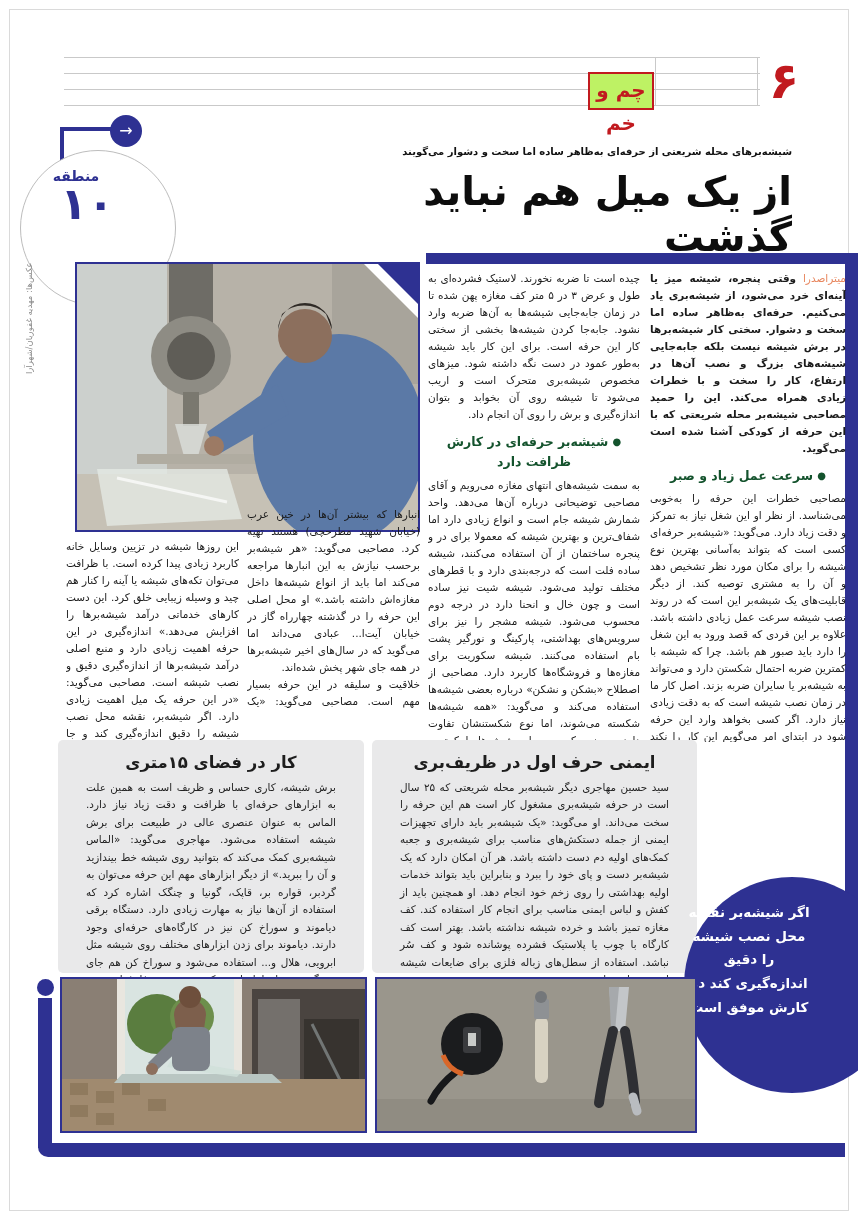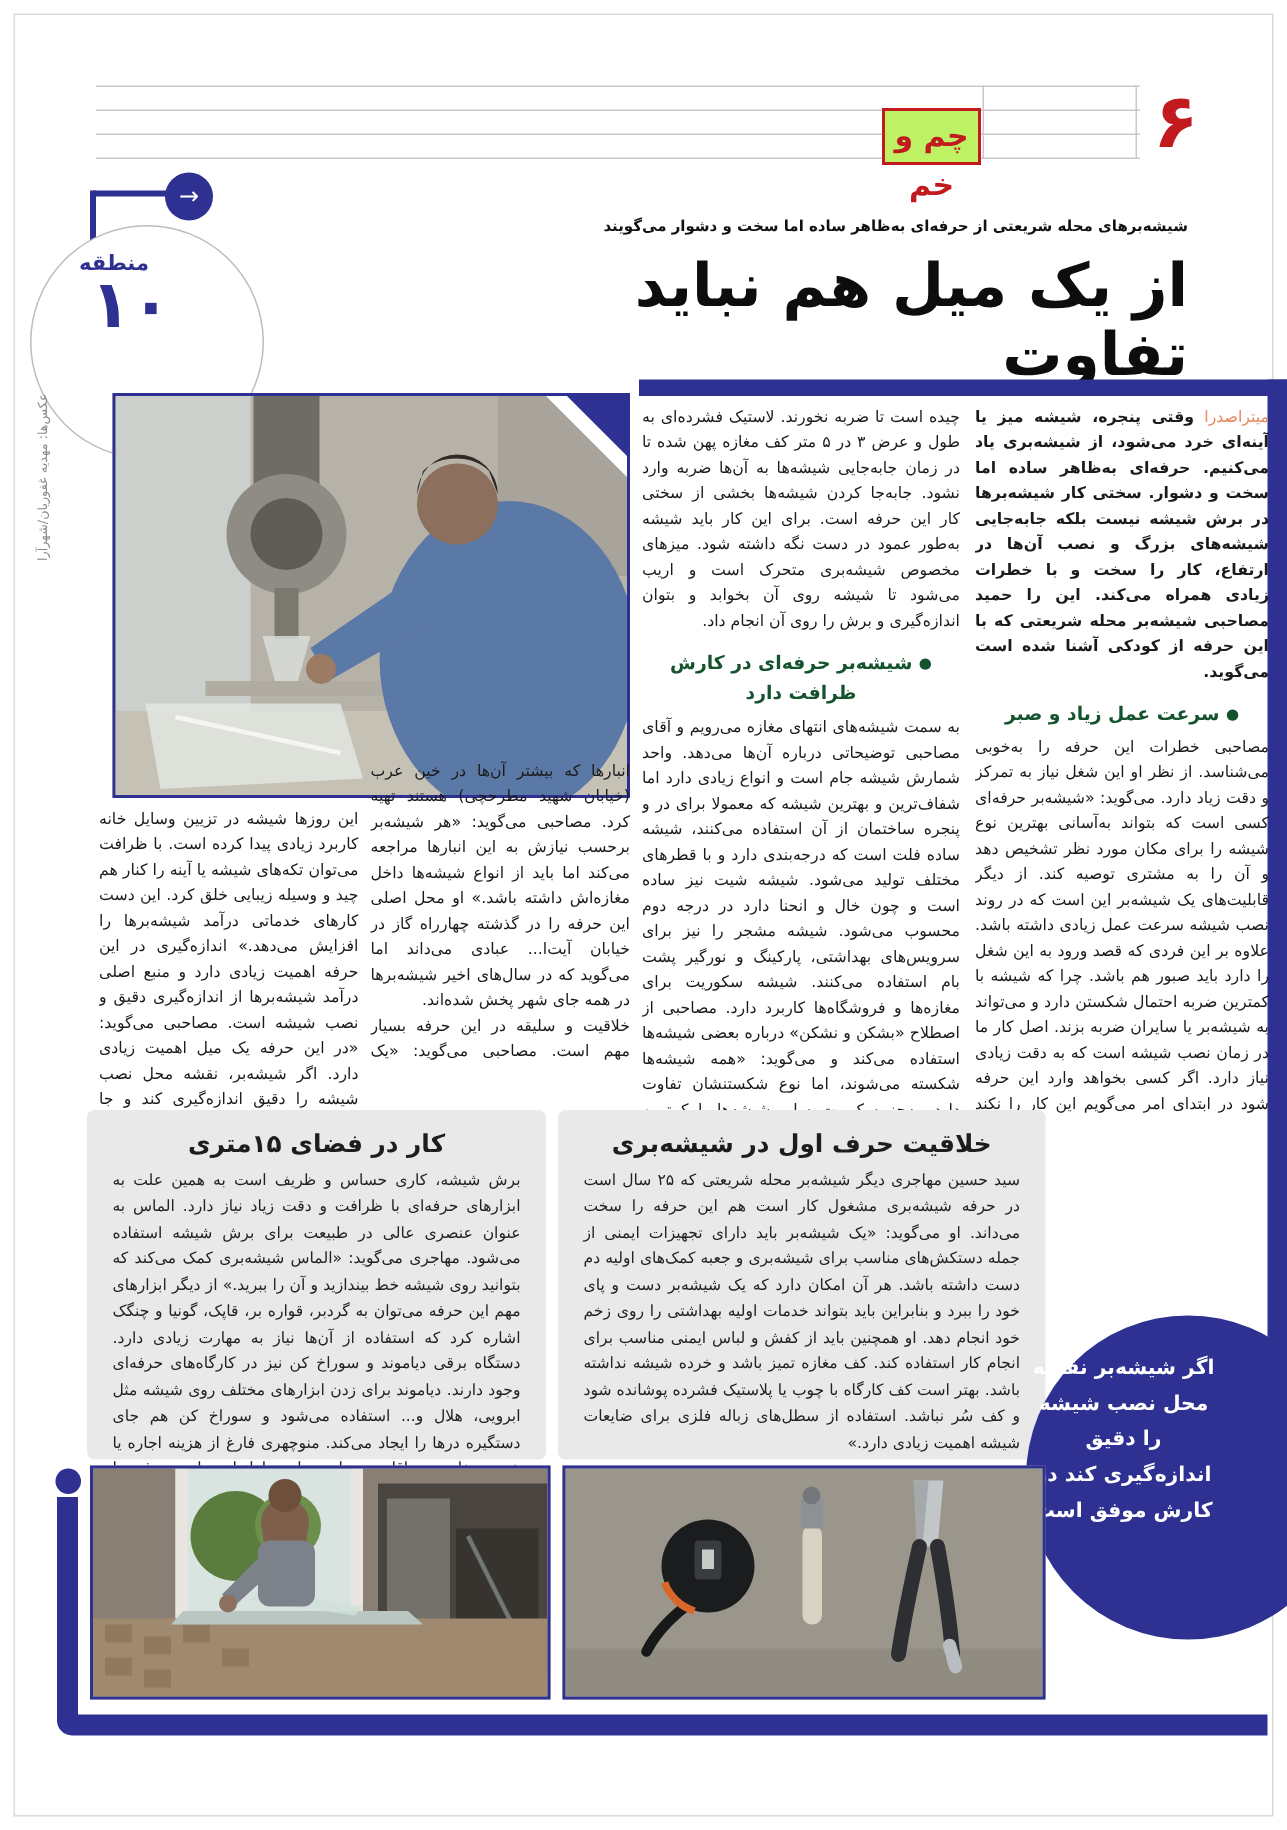--- a/index.html
+++ b/index.html
@@ -52,21 +52,21 @@
   .col-right { left:650px; top:270px; width:196px; height:472px; }
   .col-mid  { left:428px; top:270px; width:212px; height:472px; }
   .col-a { left:247px; top:506px; width:173px; height:206px; }
   .col-b { left:66px;  top:538px; width:173px; height:206px; }
   .byline { color:#e8875f; font-weight:normal; }
   .lead { font-weight:bold; }
   .sec-title { color:#14532d; font-weight:bold; font-size:12.5px; margin:9px 0 4px; text-align:center; }
   .sec-title .bullet { font-size:10px; vertical-align:1px; }
 
   
-  .gray-box { position:absolute; background:#e9e9ea; border-radius:5px; padding:13px 17px; }
+  .gray-box { position:absolute; background:#e9e9ea; border-radius:5px; padding:13px 28px; }
   .box-safety { left:372px; top:740px; width:325px; height:233px; }
   .box-space  { left:58px;  top:740px; width:306px; height:233px; }
   .gray-box h3 { text-align:center; font-size:16.5px; color:#1d1d1d; margin-bottom:7px; }
   .gray-box p { font-size:10.4px; line-height:1.68; text-align:justify; color:#222; }
 
   
   .pull-circle { position:absolute; left:684px; top:877px; width:216px; height:216px; border-radius:50%; background:#2e3192; }
   .pull-text { position:absolute; left:4px; top:24px; width:122px; color:#fff; font-size:13.5px; font-weight:bold; text-align:center; line-height:1.75; }
 </style>
 </head>
@@ -86,21 +86,21 @@
   <div class="page-num">۶</div>
 
   <div class="bracket-h"></div>
   <div class="bracket-v"></div>
   <div class="arrow-circle">→</div>
   <div class="badge-circle"></div>
   <div class="badge-label">منطقه</div>
   <div class="badge-num">۱۰</div>
 
   <div class="kicker">شیشه‌برهای محله شریعتی از حرفه‌ای به‌ظاهر ساده اما سخت و دشوار می‌گویند</div>
-  <div class="main-title">از یک میل هم نباید تفاوت</div>
+  <div class="main-title">از یک میل هم نباید گذشت</div>
 
   <div class="bar bar-top"></div>
   <div class="bar bar-right"></div>
   <div class="frame-dot"></div>
   <div class="bar bar-left"></div>
   <div class="bar bar-bottom"></div>
 
   <div class="photo photo-main">
     <svg viewBox="0 0 341 266" preserveAspectRatio="none">
       <rect width="341" height="266" fill="#b7b2a8"></rect>
@@ -143,21 +143,21 @@
   <div class="col col-a">
     <p>انبارها که بیشتر آن‌ها در خین عرب (خیابان شهید مطرحچی) هستند تهیه کرد. مصاحبی می‌گوید: «هر شیشه‌بر برحسب نیازش به این انبارها مراجعه می‌کند اما باید از انواع شیشه‌ها داخل مغازه‌اش داشته باشد.» او محل اصلی این حرفه را در گذشته چهارراه گاز در خیابان آیت‌ا... عبادی می‌داند اما می‌گوید که در سال‌های اخیر شیشه‌برها در همه جای شهر پخش شده‌اند.</p>
     <p>خلاقیت و سلیقه در این حرفه بسیار مهم است. مصاحبی می‌گوید: «یک شیشه‌بر حرفه‌ای برای مشتری وقت می‌گذارد و پیشنهادهای مختلفی به او می‌دهد. در کارش از ظرافت و زیبایی بهره می‌برد.</p>
   </div>
 
   <div class="col col-b">
     <p><span>این روزها شیشه در تزیین وسایل خانه کاربرد زیادی پیدا کرده است. با ظرافت می‌توان تکه‌های شیشه یا آینه را کنار هم چید و وسیله زیبایی خلق کرد. این دست کارهای خدماتی درآمد شیشه‌برها را افزایش می‌دهد.» اندازه‌گیری در این حرفه اهمیت زیادی دارد و منبع اصلی درآمد شیشه‌برها از اندازه‌گیری دقیق و نصب شیشه است. مصاحبی می‌گوید: «در این حرفه یک میل اهمیت زیادی دارد. اگر شیشه‌بر، نقشه محل نصب شیشه را دقیق اندازه‌گیری کند و جا برای بادخور و باز و بسته شدن درب یا پنجره را در نظر بگیرد، در کارش موفق است و درآمد خوبی خواهد داشت.»</span> </p>
   </div>
 
   <div class="gray-box box-safety">
-    <h3>خلاقیت حرف اول در شیشه‌بری</h3>
+    <h3>ایمنی حرف اول در ظریف‌بری</h3>
     <p>سید حسین مهاجری دیگر شیشه‌بر محله شریعتی که ۲۵ سال است در حرفه شیشه‌بری مشغول کار است هم این حرفه را سخت می‌داند. او می‌گوید: «یک شیشه‌بر باید دارای تجهیزات ایمنی از جمله دستکش‌های مناسب برای شیشه‌بری و جعبه کمک‌های اولیه دم دست داشته باشد. هر آن امکان دارد که یک شیشه‌بر دست و پای خود را ببرد و بنابراین باید بتواند خدمات اولیه بهداشتی را روی زخم خود انجام دهد. او همچنین باید از کفش و لباس ایمنی مناسب برای انجام کار استفاده کند. کف مغازه تمیز باشد و خرده شیشه نداشته باشد. بهتر است کف کارگاه با چوب یا پلاستیک فشرده پوشانده شود و کف سُر نباشد. استفاده از سطل‌های زباله فلزی برای ضایعات شیشه اهمیت زیادی دارد.»</p>
   </div>
   <div class="gray-box box-space">
     <h3>کار در فضای ۱۵متری</h3>
     <p>برش شیشه، کاری حساس و ظریف است به همین علت به ابزارهای حرفه‌ای با ظرافت و دقت زیاد نیاز دارد. الماس به عنوان عنصری عالی در طبیعت برای برش شیشه استفاده می‌شود. مهاجری می‌گوید: «الماس شیشه‌بری کمک می‌کند که بتوانید روی شیشه خط بیندازید و آن را ببرید.» از دیگر ابزارهای مهم این حرفه می‌توان به گردبر، قواره بر، قاپک، گونیا و چنگک اشاره کرد که استفاده از آن‌ها نیاز به مهارت زیادی دارد. دستگاه برقی دیاموند و سوراخ کن نیز در کارگاه‌های حرفه‌ای وجود دارند. دیاموند برای زدن ابزارهای مختلف روی شیشه مثل ابرویی، هلال و... استفاده می‌شود و سوراخ کن هم جای دستگیره درها را ایجاد می‌کند. منوچهری فارغ از هزینه اجاره یا خرید مغازه، حداقل سرمایه برای راه‌اندازی این حرفه را ۵۰میلیون تومان و حداقل فضای لازم برای کارگاه را ۱۵متر می‌داند.</p>
   </div>
 
   <div class="pull-circle">
     <div class="pull-text">اگر شیشه‌بر نقشه محل نصب شیشه را دقیق اندازه‌گیری کند در کارش موفق است</div>
   </div>

